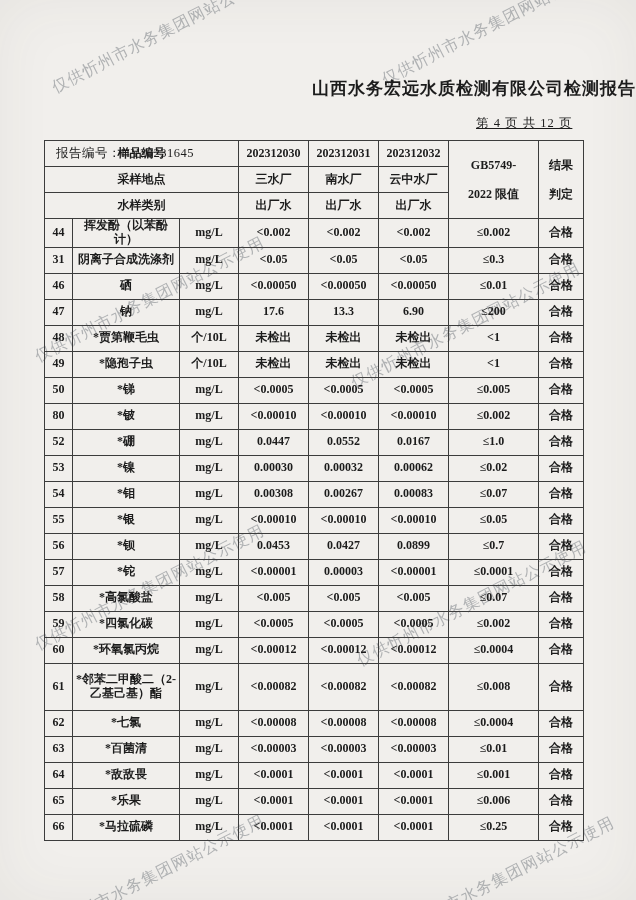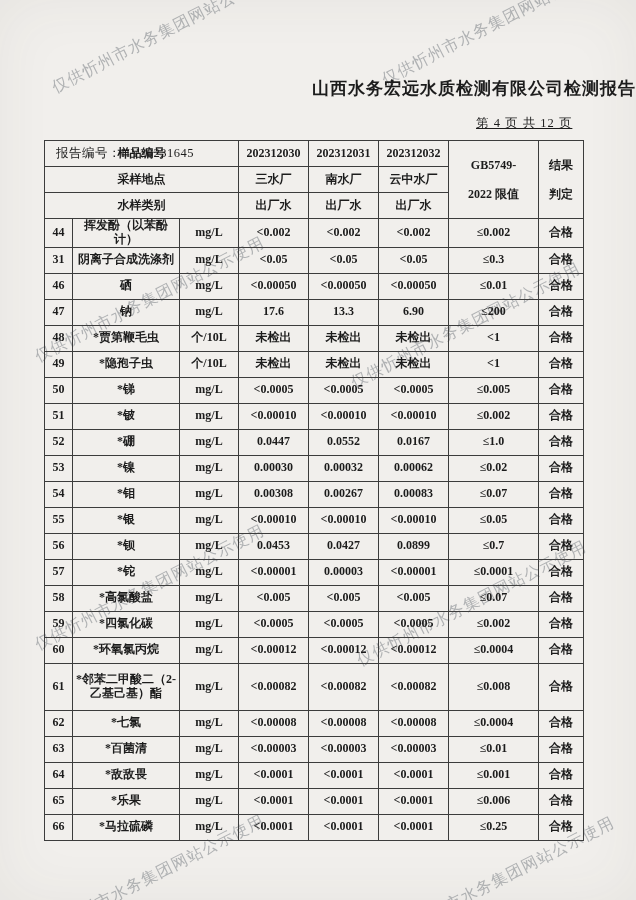--- a/index.html
+++ b/index.html
@@ -168,21 +168,21 @@
           <td class="c-no">50</td>
           <td class="c-name">*锑</td>
           <td class="c-unit">mg/L</td>
           <td class="c-val">&lt;0.0005</td>
           <td class="c-val">&lt;0.0005</td>
           <td class="c-val">&lt;0.0005</td>
           <td class="c-limit">≤0.005</td>
           <td class="c-result">合格</td>
         </tr>
         <tr>
-          <td class="c-no">51</td>
+          <td class="c-no">80</td>
           <td class="c-name">*铍</td>
           <td class="c-unit">mg/L</td>
           <td class="c-val">&lt;0.00010</td>
           <td class="c-val">&lt;0.00010</td>
           <td class="c-val">&lt;0.00010</td>
           <td class="c-limit">≤0.002</td>
           <td class="c-result">合格</td>
         </tr>
         <tr>
           <td class="c-no">52</td>

